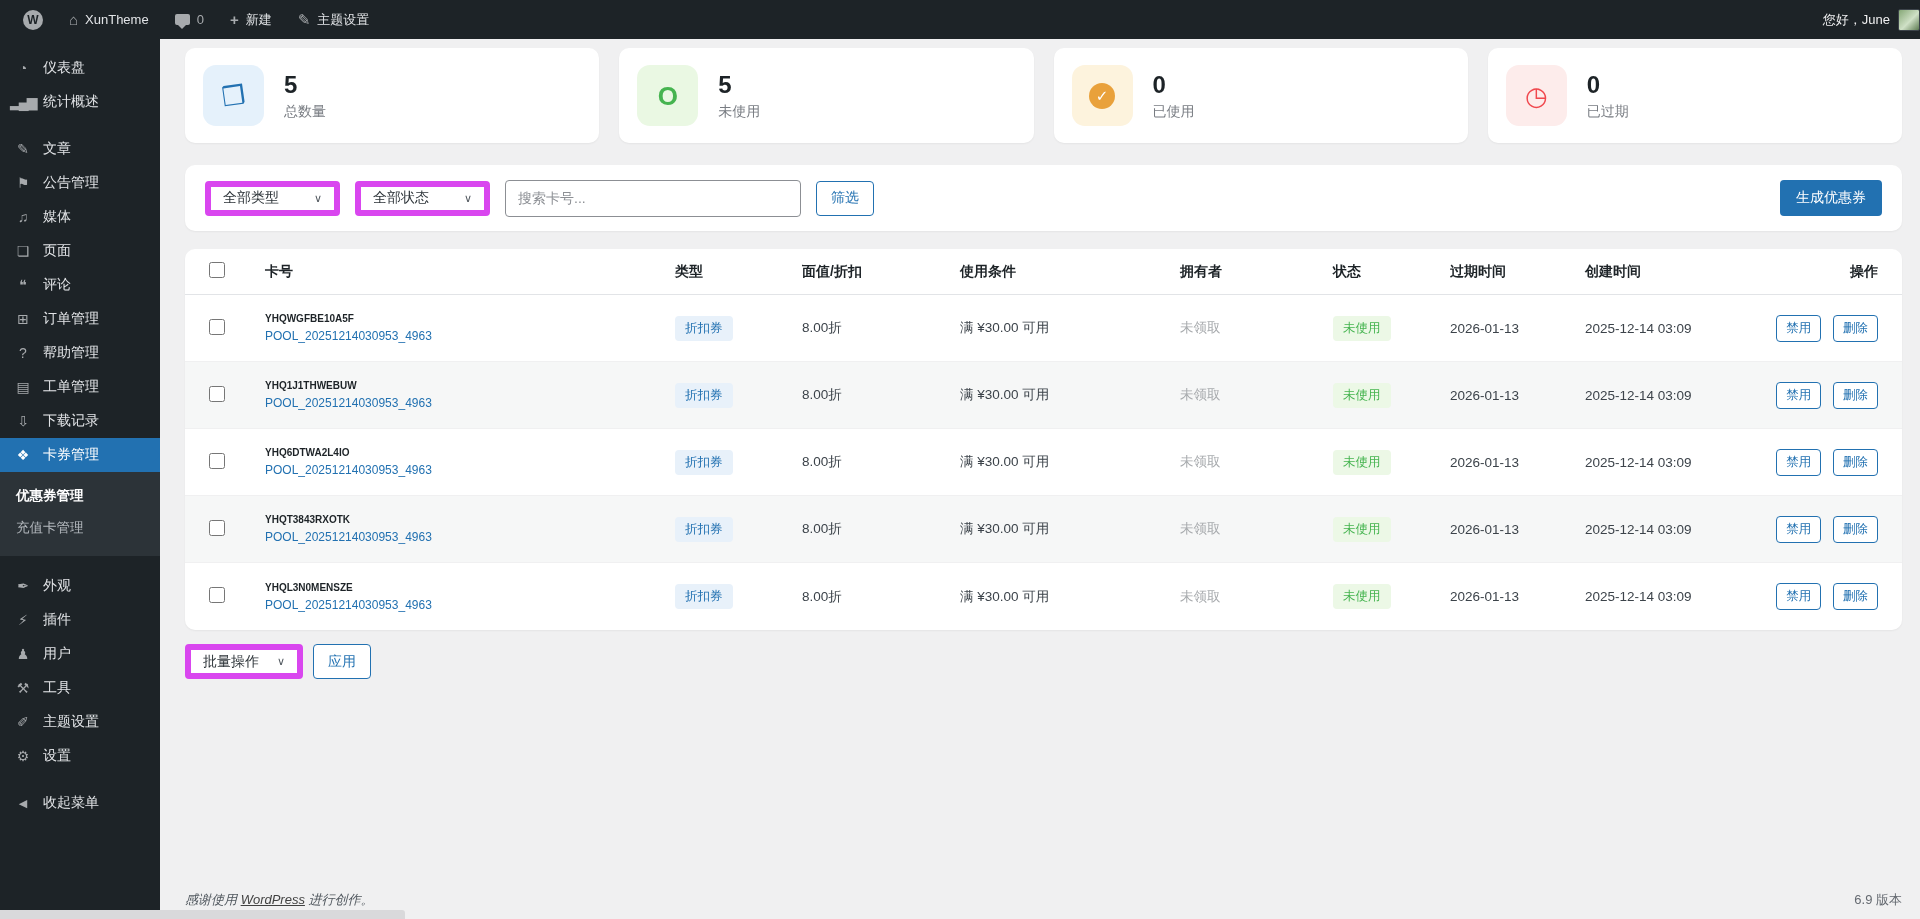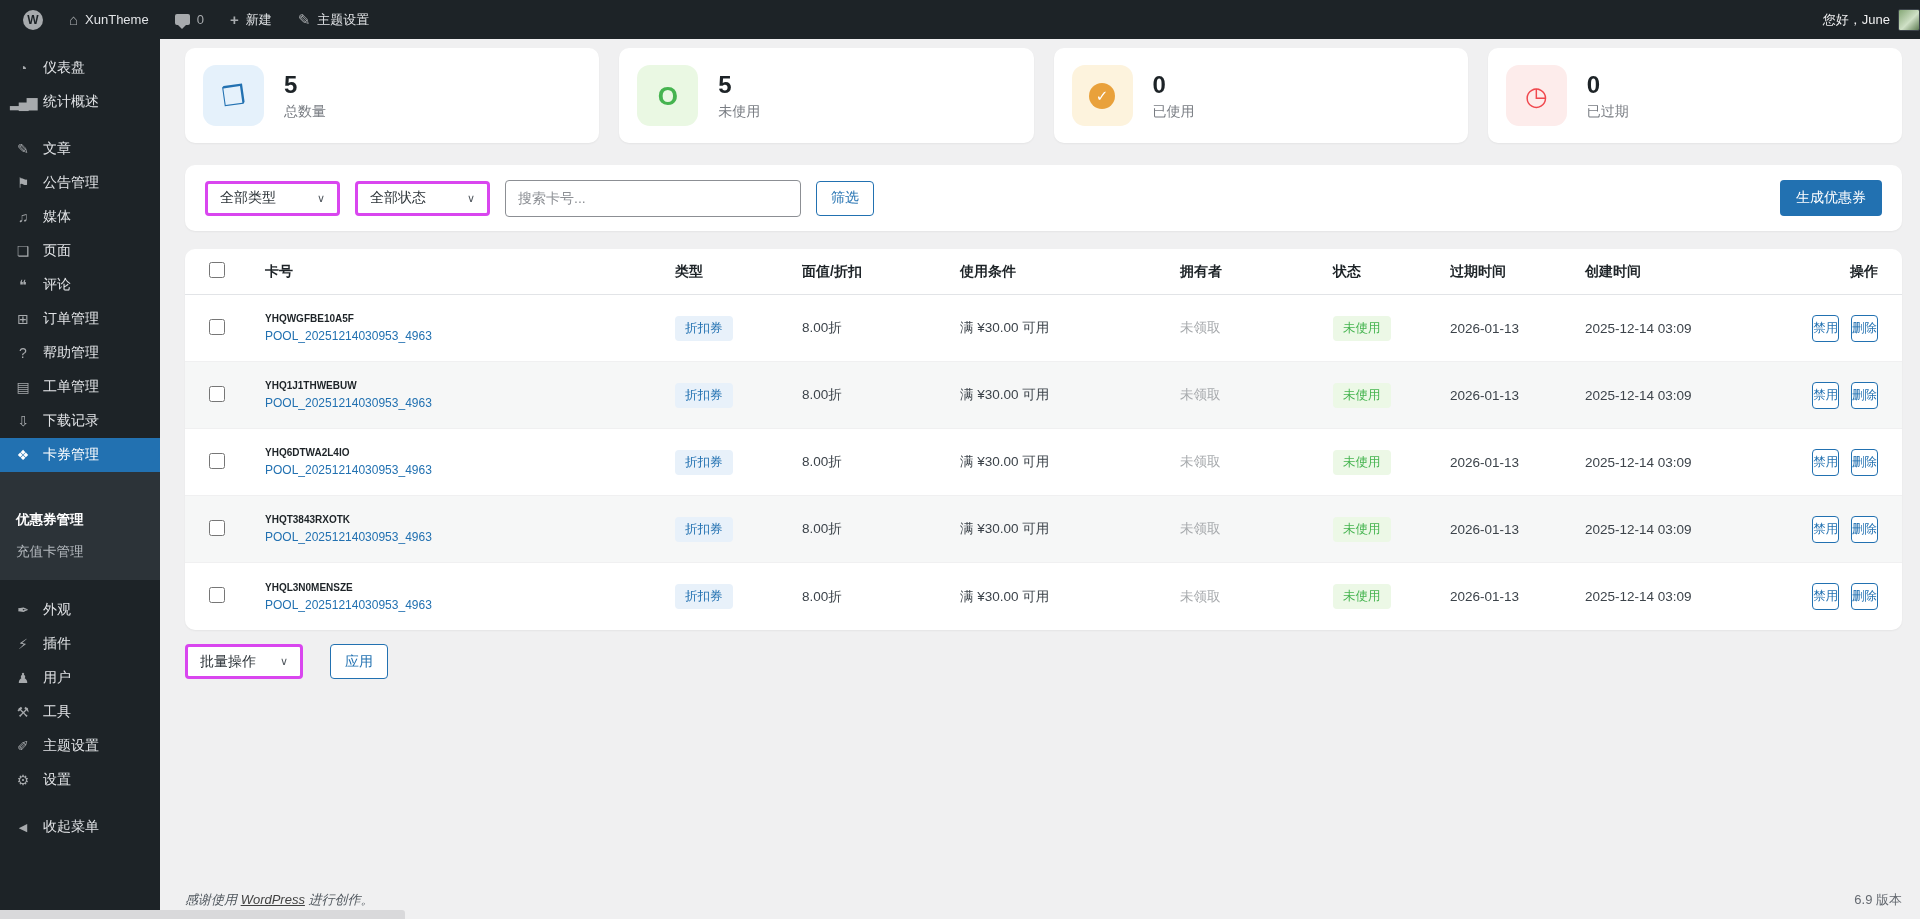--- a/index.html
+++ b/index.html
@@ -31,40 +31,40 @@
     cursor:pointer; position:relative; }
   .sb-ico { width:24px; text-align:center; color:#a7aaad; font-size:14px; margin-right:9px; flex:none; letter-spacing:-2px; }
   .sb-label { white-space:nowrap; }
   .sb-item.active { background:#2271b1; color:#fff; }
   .sb-item.active .sb-ico { color:#fff; }
   .sb-item.active::after { content:""; position:absolute; right:-8px; top:50%; margin-top:-8px;
     border:8px solid transparent; border-left-color:#2271b1; }
   .sb-gap { height:13px; }
   .sb-submenu { background:#2c3338; padding:8px 0 12px; }
   .sb-subitem { padding:7px 10px 7px 16px; color:#b4b9be; font-size:13.5px; cursor:pointer; }
-  .sb-subitem.current { color:#fff; font-weight:bold;margin-top:24px; }
+  .sb-subitem.current { color:#fff; font-weight:bold; }
 
   
   .content { position:absolute; top:39px; left:160px; width:1760px; height:880px;
     padding:9px 18px 0 25px; }
 
   .stats-row { display:flex; gap:20px; }
   .stat-card { flex:1; background:#fff; border-radius:10px; height:95px;
     box-shadow:0 1px 2px rgba(0,0,0,.05); display:flex; align-items:center; padding:0 18px; gap:20px; }
   .tile { width:61px; height:61px; border-radius:13px; display:flex; align-items:center;
     justify-content:center; flex:none; }
   .tile .g { font-size:26px; font-weight:bold; line-height:1; }
   .check-circle { width:26px; height:26px; border-radius:50%; display:flex; align-items:center;
     justify-content:center; color:#fff; font-size:15px; font-weight:bold; }
   .stat-num { font-size:24px; font-weight:bold; color:#1d2327; line-height:1.25; }
   .stat-label { font-size:14px; color:#787c82; margin-top:3px; }
 
   .filter-card { margin-top:22px; background:#fff; border-radius:10px; height:66px;
     box-shadow:0 1px 2px rgba(0,0,0,.05); display:flex; align-items:center; padding:0 20px; gap:15px; }
-  .sel { height:35px; border:3px solid #d946ef; border-radius:4px; background:#fff;
+  .sel { height:35px; border:6px solid #d946ef; border-radius:4px; background:#fff;
     display:flex; align-items:center; justify-content:space-between; padding:0 12px;
     font-size:14px; color:#2c3338; cursor:pointer; }
   .sel .chev { color:#50575e; font-size:11px; margin-left:14px; }
   .sel.w1 { width:135px; } .sel.w2 { width:135px; }
   .search-input { width:296px; height:37px; border:1px solid #8c8f94; border-radius:4px;
     padding:0 12px; font-size:14px; color:#2c3338; font-family:inherit; }
   .search-input::placeholder { color:#8c8f94; }
   .btn-outline { height:35px; padding:0 14px; background:#fff; border:1px solid #2271b1;
     color:#2271b1; border-radius:4px; font-size:14px; cursor:pointer; font-family:inherit; }
   .btn-primary { margin-left:auto; height:36px; padding:0 16px; background:#2271b1; border:none;
@@ -80,25 +80,25 @@
   .tbody-row:last-child { border-bottom:none; }
   .cb { width:16px; height:16px; accent-color:#2271b1; cursor:pointer; }
   .code { font-weight:bold; color:#1d2327; font-size:10px; }
   .pool { color:#2271b1; font-size:12px; margin-top:5px; cursor:pointer; display:inline-block; }
   .badge-type { display:inline-block; background:#e8f1fa; color:#2271b1; font-size:12.5px;
     padding:4px 10px; border-radius:4px; }
   .badge-status { display:inline-block; background:#ecf8e6; color:#46b450; font-size:12.5px;
     padding:4px 10px; border-radius:4px; }
   .owner { color:#a7aaad; }
   .cell-actions { text-align:right; white-space:nowrap; }
-  .btn-mini { height:27px; padding:0 0; background:#fff; border:1px solid #2271b1; color:#2271b1;
+  .btn-mini { height:27px; padding:0 9px; background:#fff; border:1px solid #2271b1; color:#2271b1;
     border-radius:4px; font-size:12.5px; cursor:pointer; margin-left:8px; font-family:inherit; }
   .th-actions { text-align:right; }
 
-  .bulk-row { margin-top:14px; display:flex; align-items:flex-end; gap:27px; }
+  .bulk-row { margin-top:14px; display:flex; align-items:flex-end; gap:10px; }
   .bulk-sel { width:118px; height:35px; }
 
   .footer { position:absolute; left:25px; right:18px; bottom:10px; display:flex;
     justify-content:space-between; align-items:center; font-size:13px; color:#50575e; }
   .thanks { font-style:italic; }
   .thanks a { color:#404040; text-decoration:underline; cursor:pointer; font-style:italic;margin-top:7px; }
   .version { color:#646970;margin-left:35px; }
 
   .status-strip { position:fixed; left:0; bottom:0; width:405px; height:9px;
     background:#d9d9db; border-top-right-radius:3px; z-index:60; }

